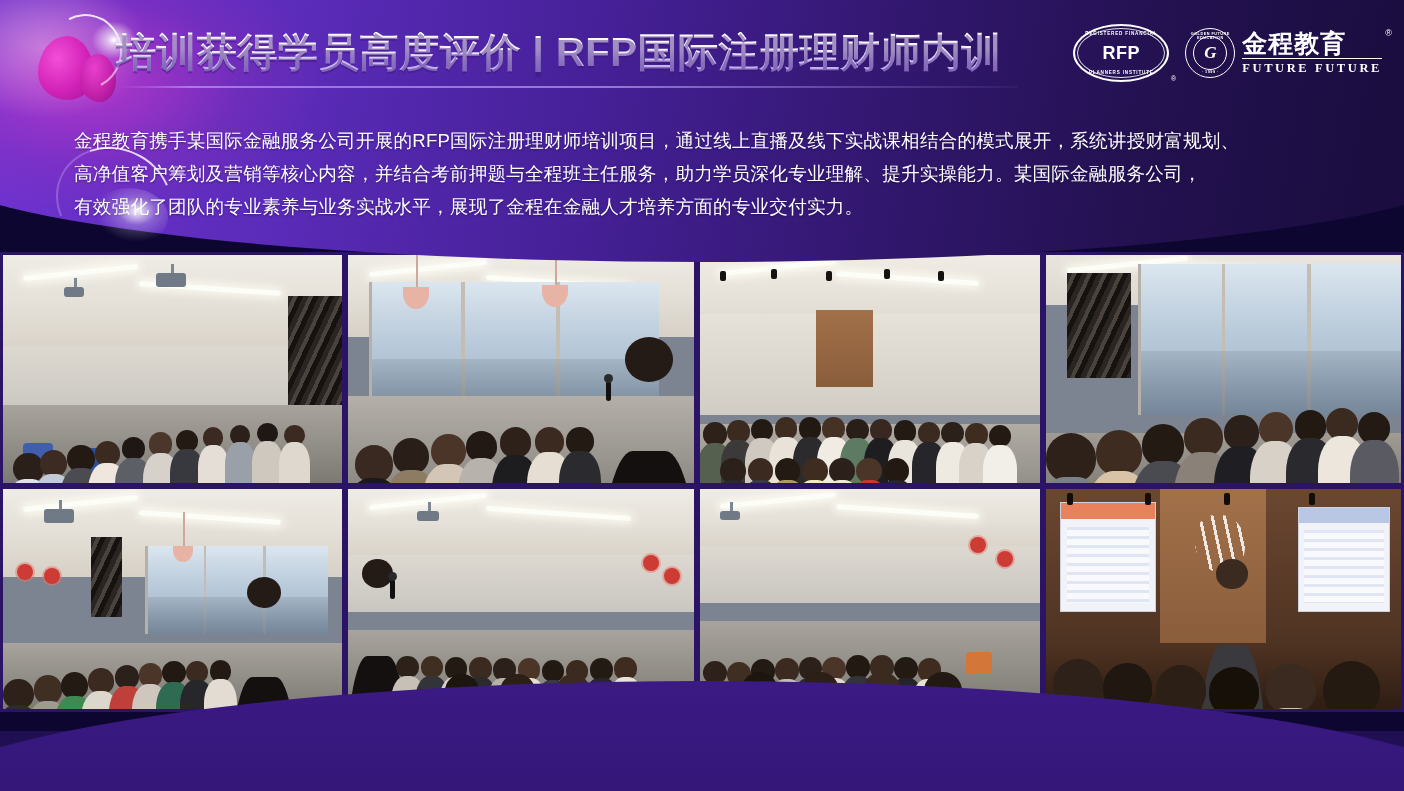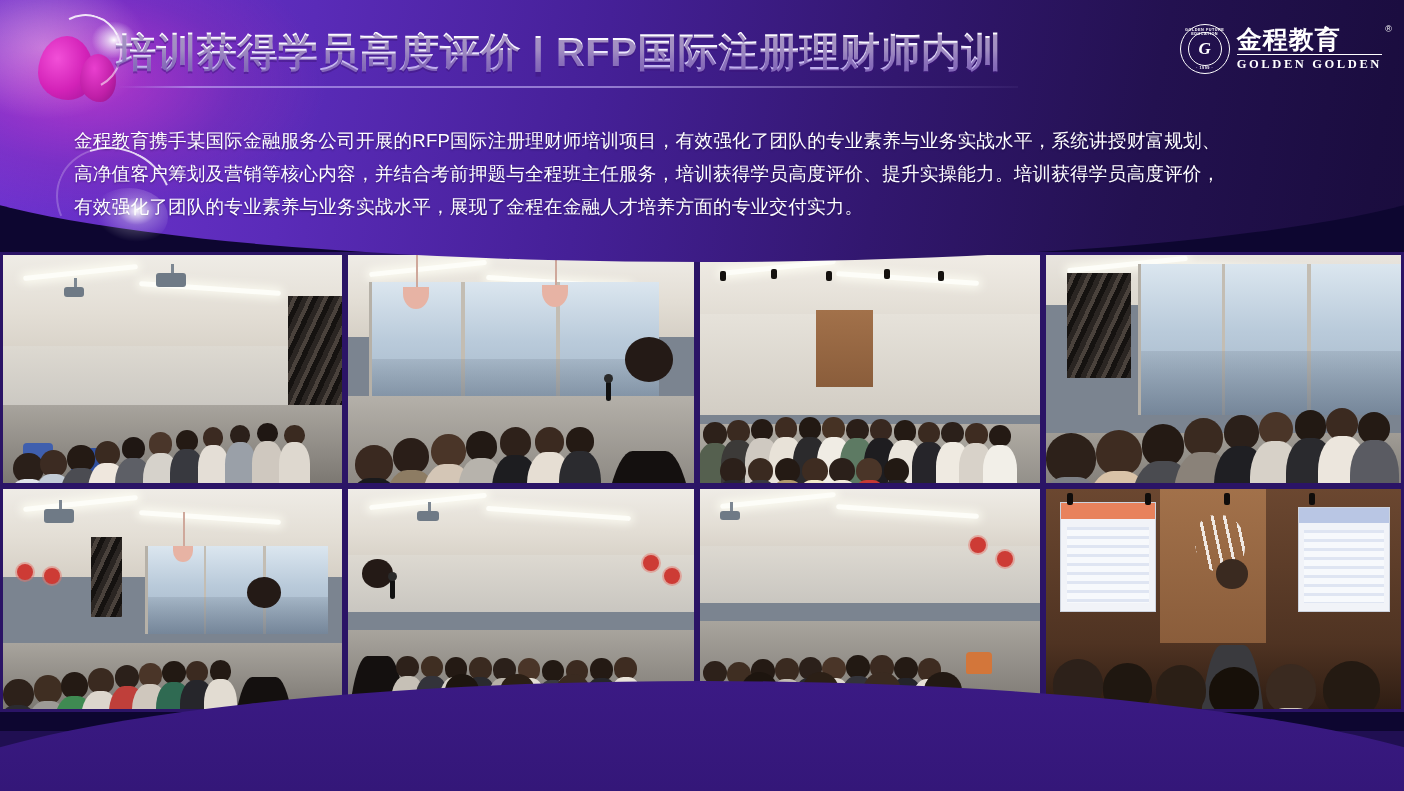--- a/index.html
+++ b/index.html
@@ -860,43 +860,51 @@
       <div class="blob-b"></div>
       <div class="blob-arc"></div>
       <div class="blob-spark"></div>
     </div>
 
     <div class="title">培训获得学员高度评价 | RFP国际注册理财师内训</div>
     <div class="title-rule"></div>
 
     <div class="brand">
 
+      <div class="rfp-seal">
+        <div class="ring"></div>
+        <div class="ring2"></div>
+        <div class="arc-top">REGISTERED FINANCIAL</div>
+        <div class="rfp-txt">RFP</div>
+        <div class="arc-bot">PLANNERS INSTITUTE</div>
+        <div class="reg">®</div>
+      </div>
 
       <div class="gf-logo">
         <div class="gf-seal">
           <div class="r1"></div>
           <div class="r2"></div>
           <div class="ring-top">GOLDEN FUTURE EDUCATION</div>
           <div class="g">G</div>
           <div class="ring-bot">· 1999 ·</div>
         </div>
         <div class="gf-text">
           <div class="gf-cn">
             <span>金程教育</span>
             <span class="sup">®</span>
           </div>
-          <div class="gf-en">GOLDEN GOLDEN</div>
+          <div class="gf-en">FUTURE FUTURE</div>
         </div>
       </div>
 
     </div>
 
     <div class="intro">
-      <p>金程教育携手某国际金融服务公司开展的RFP国际注册理财师培训项目，有效强化了团队的专业素养与业务实战水平，系统讲授财富规划、</p>
-      <p>高净值客户筹划及营销等核心内容，并结合考前押题与全程班主任服务，培训获得学员高度评价、提升实操能力。培训获得学员高度评价，</p>
+      <p>金程教育携手某国际金融服务公司开展的RFP国际注册理财师培训项目，通过线上直播及线下实战课相结合的模式展开，系统讲授财富规划、</p>
+      <p>高净值客户筹划及营销等核心内容，并结合考前押题与全程班主任服务，助力学员深化专业理解、提升实操能力。某国际金融服务公司，</p>
       <p>有效强化了团队的专业素养与业务实战水平，展现了金程在金融人才培养方面的专业交付实力。</p>
     </div>
 
     <div class="banner-shine"></div>
     <div class="banner-arc"></div>
   </div>
 
 </div>
 
 </body></html>

